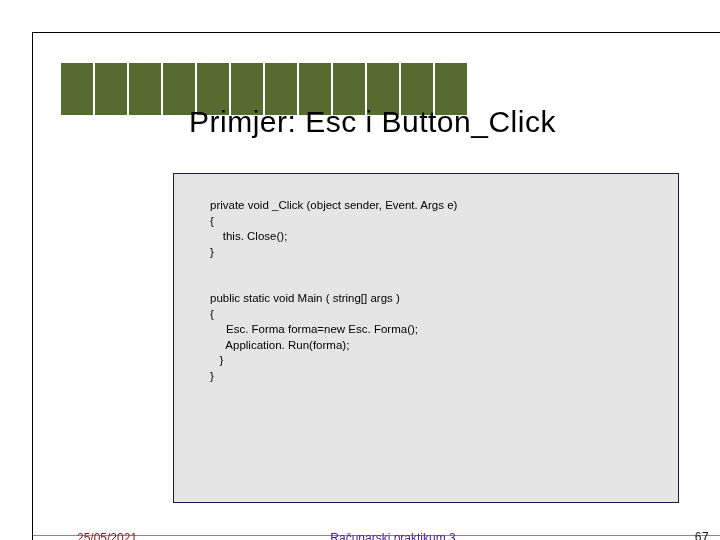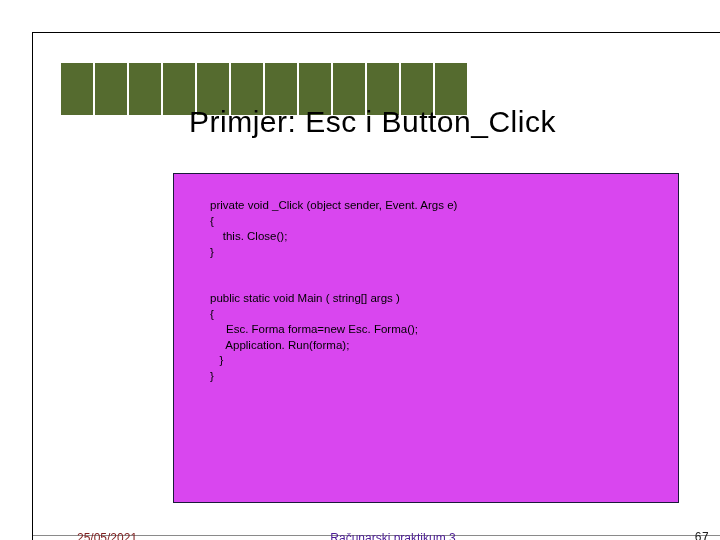--- a/index.html
+++ b/index.html
@@ -31,21 +31,21 @@
     font-weight: 400;
     color: #000;
     letter-spacing: 0.5px;
   }
   .code-box {
     position: absolute;
     top: 140px;
     left: 140px;
     width: 506px;
     height: 330px;
-    background: #d946ef;
+    background: #e5e5e5;
     border: 1px solid #1a1a3a;
     padding: 24px 20px 20px 36px;
     font-family: Arial, Helvetica, sans-serif;
     font-size: 11.5px;
     line-height: 1.35;
     color: #000;
     white-space: pre;
   }
   .footer {
     position: absolute;

